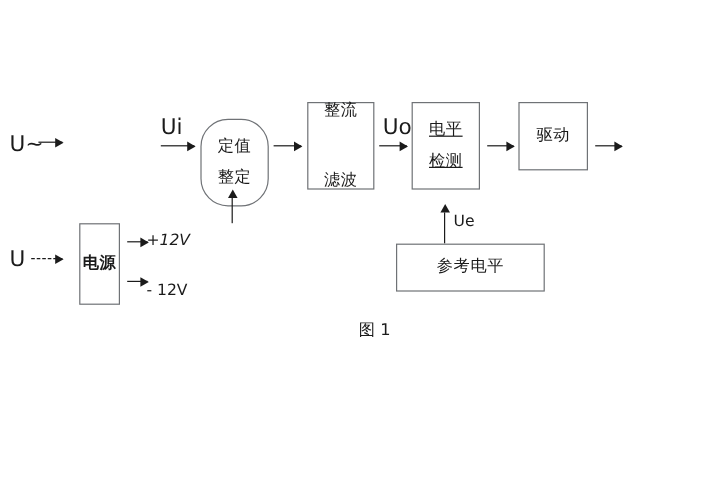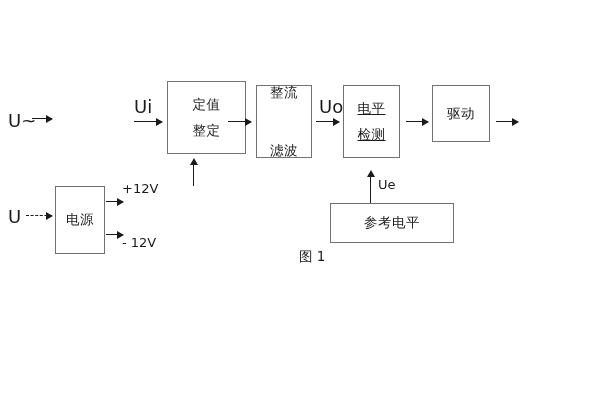--- a/index.html
+++ b/index.html
@@ -95,21 +95,21 @@
 
 <div id="canvas">
 
   <div class="lbl" style="left:8px; top:112px;">U~</div>
   <div class="arrow-h" style="left:32px; top:118px; width:20px;"></div>
 
 
   <div class="lbl" style="left:134px; top:98px;">Ui</div>
   <div class="arrow-h" style="left:134px; top:121px; width:28px;"></div>
 
-  <div class="box" style="left:167px; top:81px; width:79px; height:73px;">
+  <div class="box" style="left:167px; top:99px; width:57px; height:73px;border-radius:23px;">
     <span class="ln">定值</span>
     <span class="ln">整定</span>
   </div>
 
   <div class="arrow-h" style="left:228px; top:121px; width:23px;"></div>
 
   <div class="box" style="left:256px; top:85px; width:56px; height:73px;justify-content:space-between;">
     <span class="ln">整流</span>
     <span class="ln">滤波</span>
   </div>
@@ -127,35 +127,35 @@
   <div class="box one-line" style="left:432px; top:85px; width:58px; height:57px;">
     <span class="ln">驱动</span>
   </div>
 
   <div class="arrow-h" style="left:496px; top:121px; width:22px;"></div>
 
 
   <div class="lbl" style="left:8px; top:208px;">U</div>
   <div class="arrow-h dashed" style="left:26px; top:215px; width:26px;"></div>
 
-  <div class="box one-line" style="left:55px; top:186px; width:50px; height:68px;">
+  <div class="box one-line" style="left:66px; top:186px; width:34px; height:68px;font-weight:bold;">
     <span class="ln">电源</span>
   </div>
 
   <div class="arrow-h" style="left:106px; top:201px; width:17px;"></div>
-  <div class="lbl sm" style="left:122px; top:182px;">+12V</div>
+  <div class="lbl sm" style="left:122px; top:194px;font-style:italic;">+12V</div>
 
   <div class="arrow-h" style="left:106px; top:234px; width:17px;"></div>
   <div class="lbl sm" style="left:122px; top:236px;">- 12V</div>
 
 
   <div class="arrow-v" style="left:193px; top:165px; height:21px;"></div>
 
   <div class="arrow-v" style="left:370px; top:177px; height:26px;"></div>
   <div class="lbl sm" style="left:378px; top:178px;">Ue</div>
 
   <div class="box one-line" style="left:330px; top:203px; width:124px; height:40px;">
     <span class="ln">参考电平</span>
   </div>
 
-  <div class="caption" style="left:299px; top:248px;">图 1</div>
+  <div class="caption" style="left:299px; top:266px;">图 1</div>
 
 </div>
 
 </body></html>

